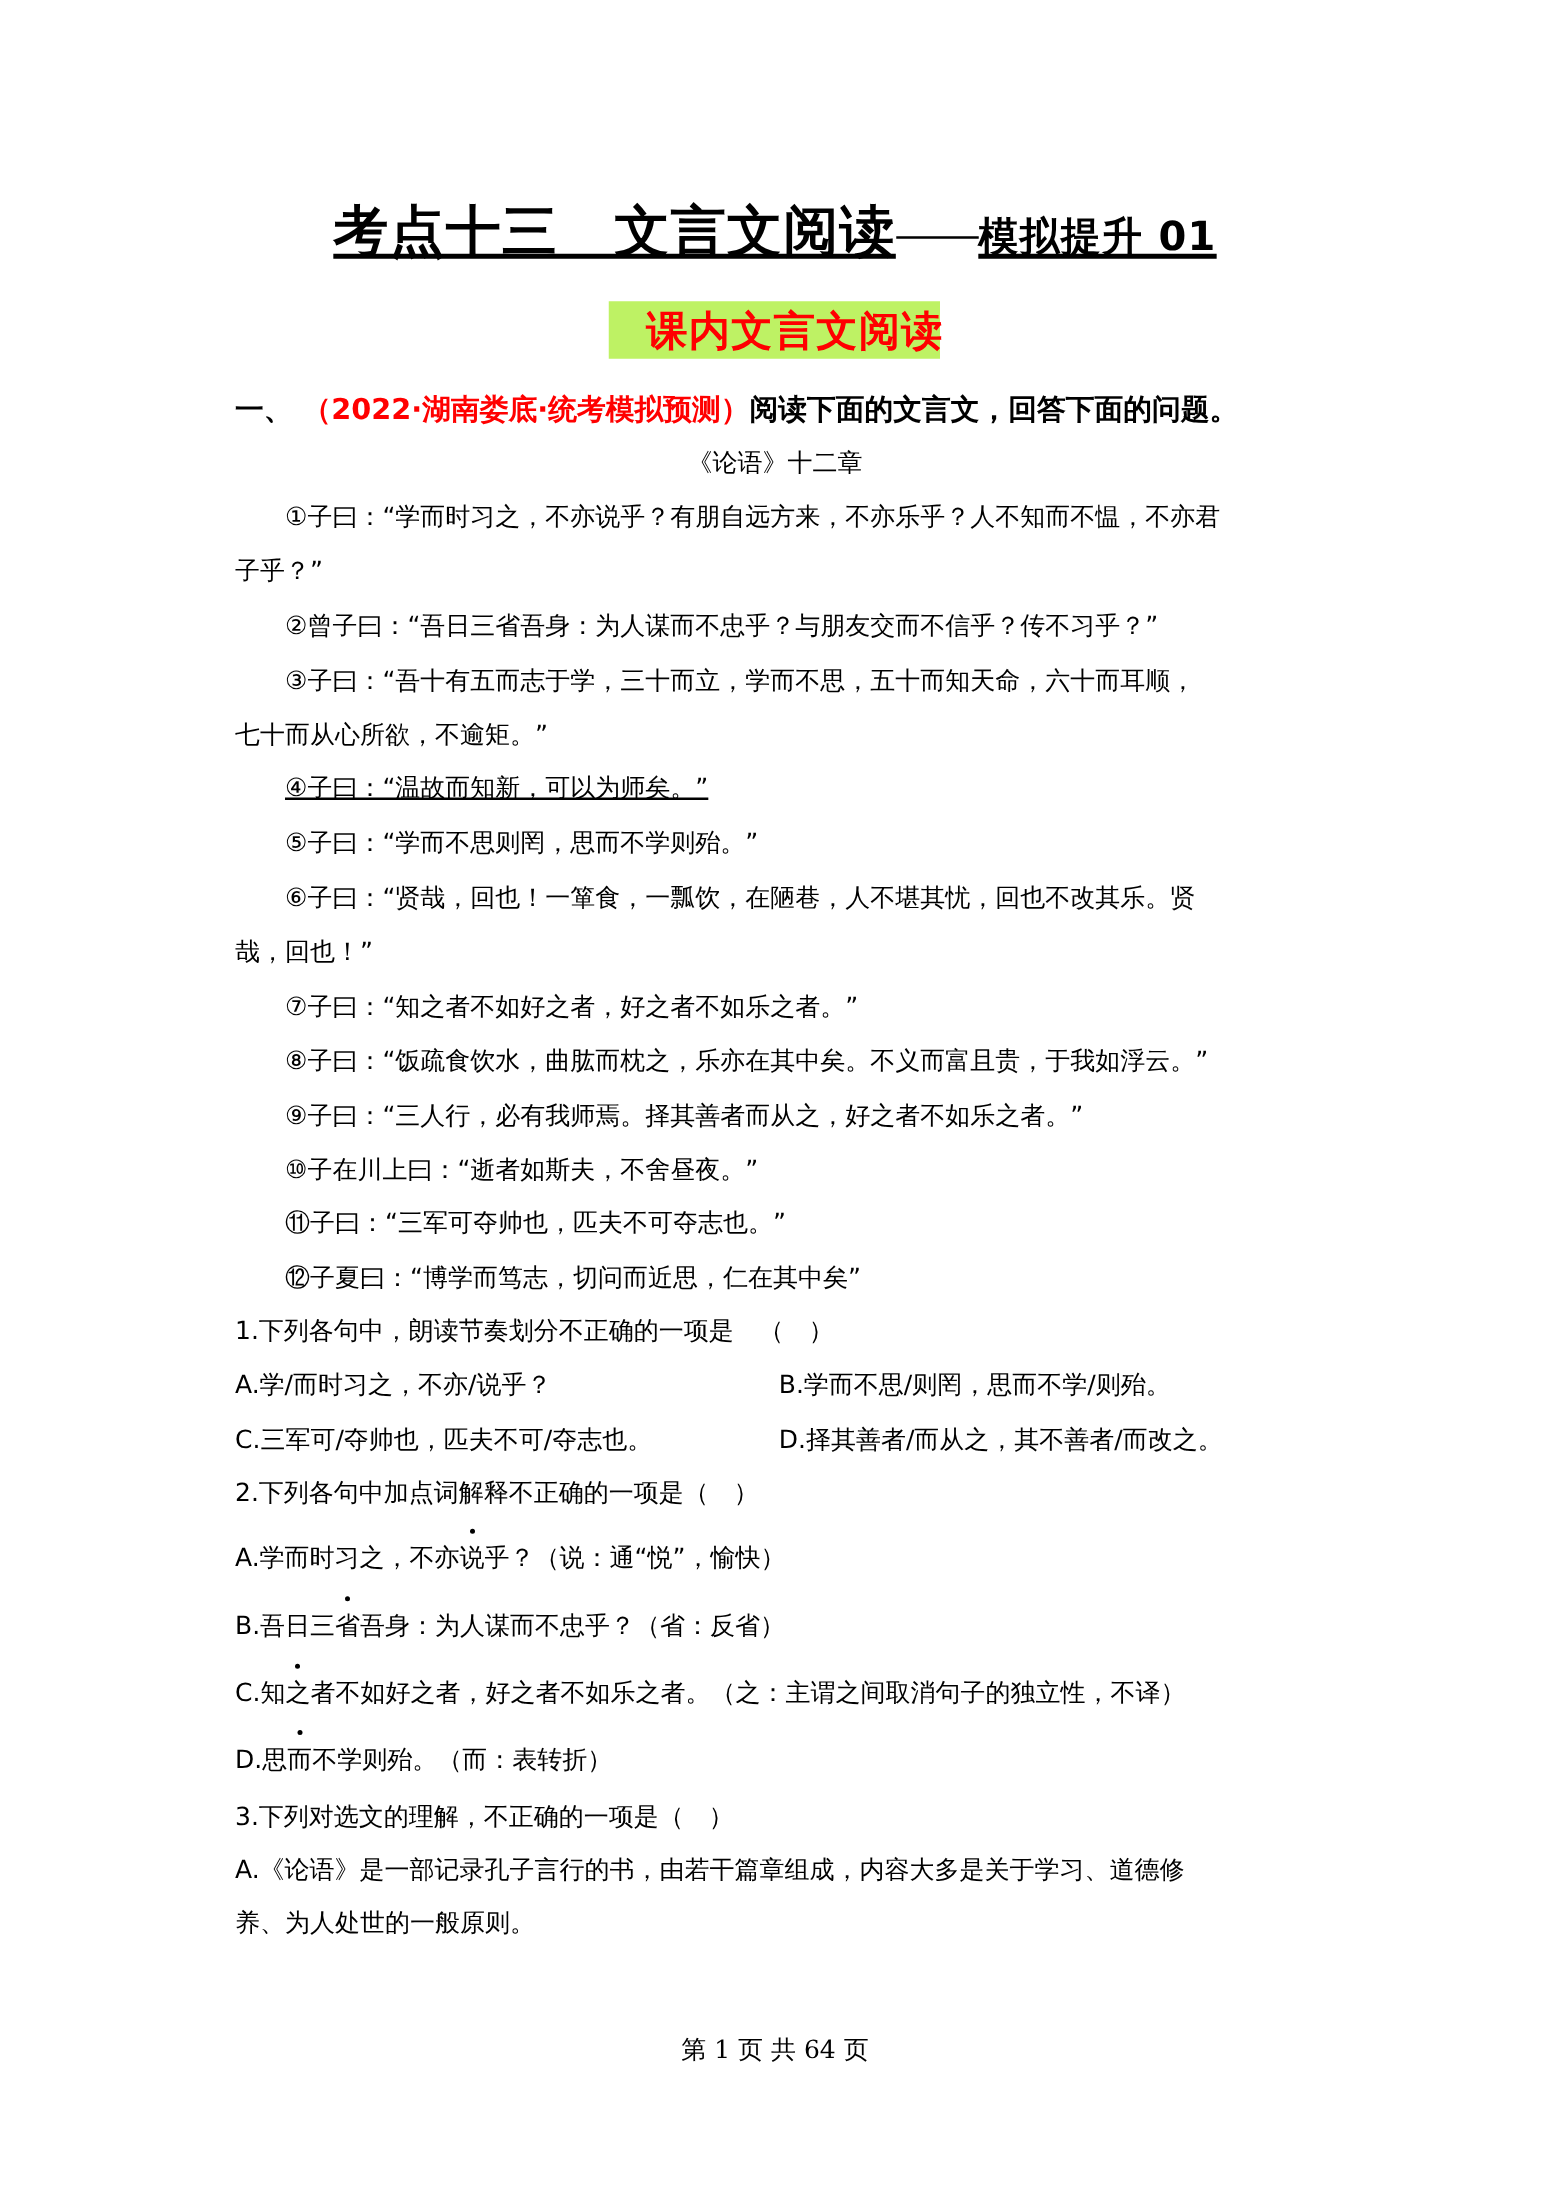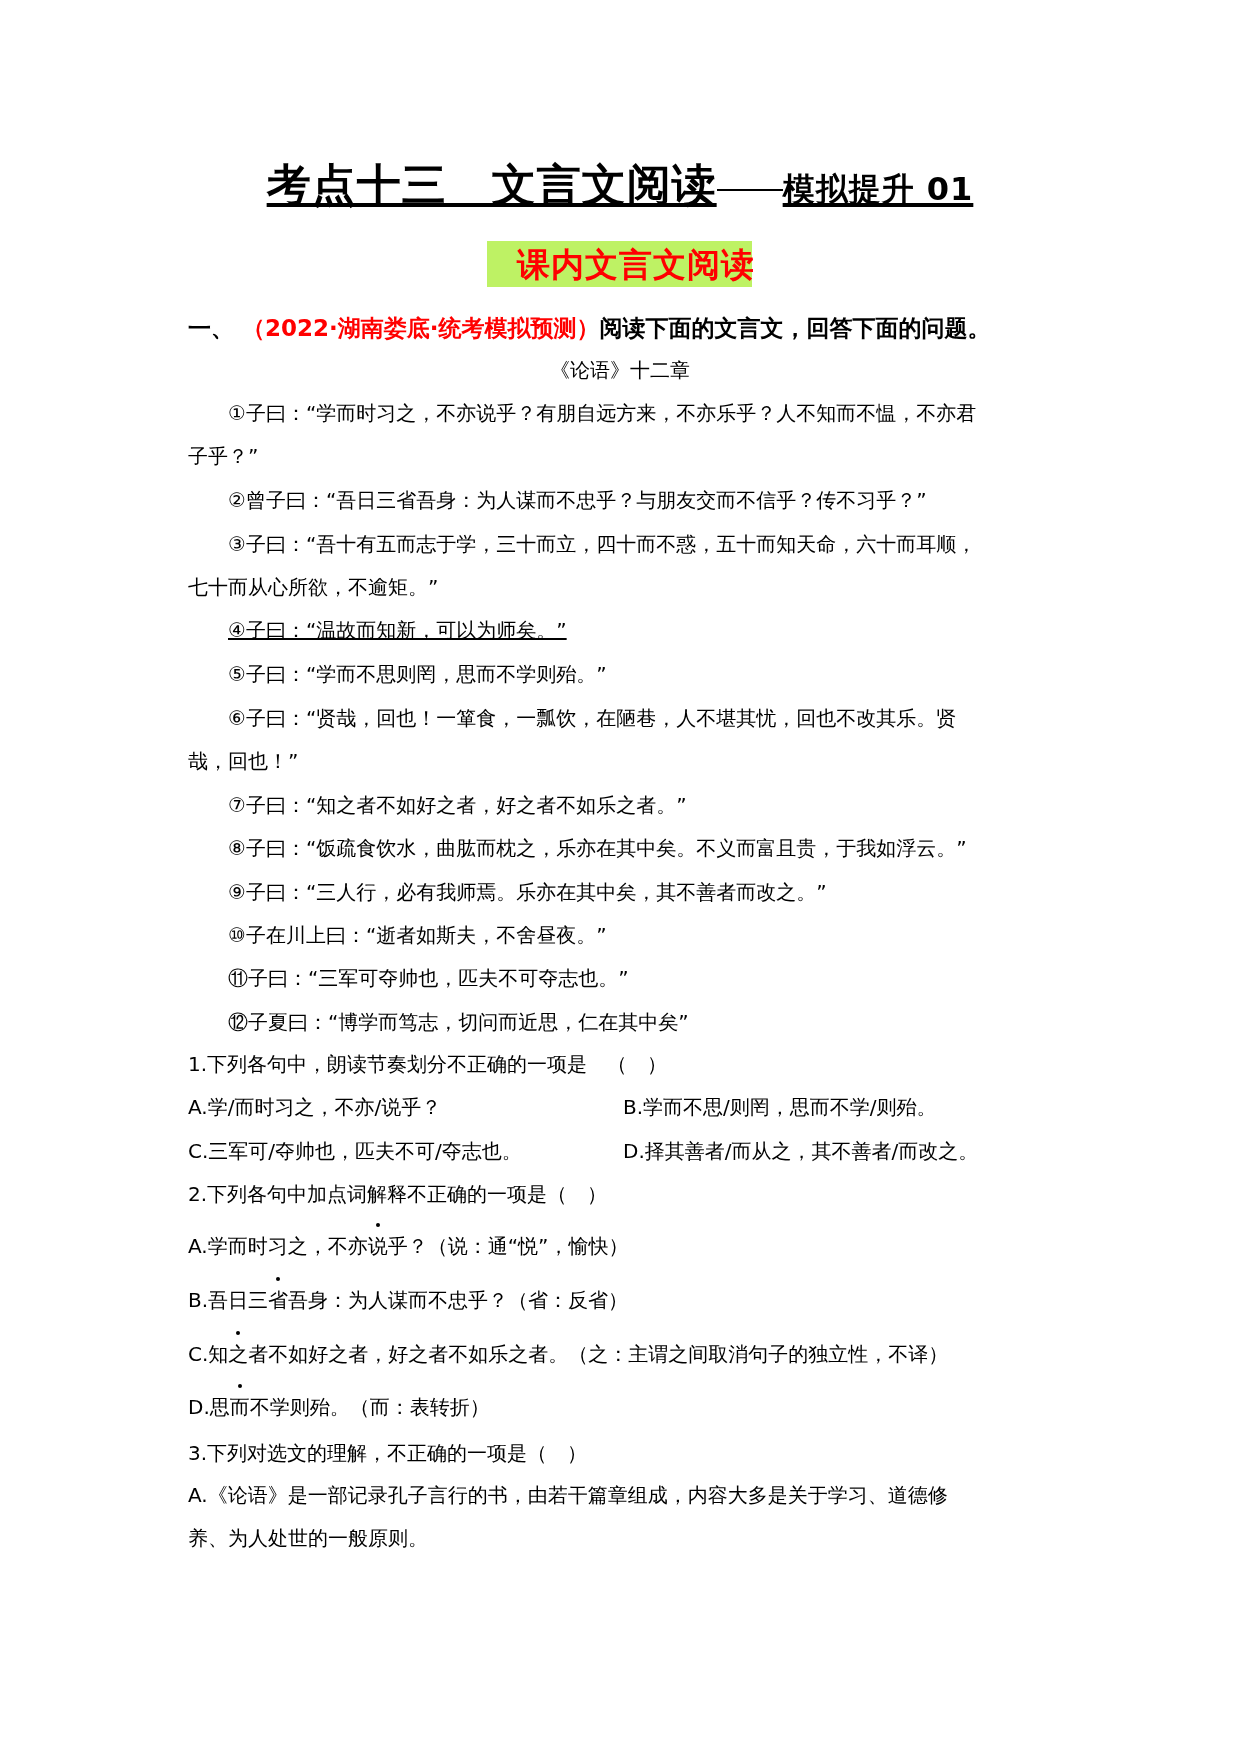--- a/index.html
+++ b/index.html
@@ -41,29 +41,29 @@
   <div class="line q-heading" style="top:314px;">
     <span>一、</span>
     <span class="src">（2022·湖南娄底·统考模拟预测）</span><span>阅读下面的文言文，回答下面的问题。</span>
   </div>
 
   <div class="line center" style="top:356px;">《论语》十二章</div>
 
   <div class="line indent" style="top:399px;">①子曰：“学而时习之，不亦说乎？有朋自远方来，不亦乐乎？人不知而不愠，不亦君</div>
   <div class="line" style="top:442px;">子乎？”</div>
   <div class="line indent" style="top:486px;">②曾子曰：“吾日三省吾身：为人谋而不忠乎？与朋友交而不信乎？传不习乎？”</div>
-  <div class="line indent" style="top:530px;">③子曰：“吾十有五而志于学，三十而立，四十而不惑，五十而知天命，六十而耳顺，</div>
+  <div class="line indent" style="top:530px;">③子曰：“吾十有五而志于学，三十而立，学而不思，五十而知天命，六十而耳顺，</div>
   <div class="line" style="top:573px;">七十而从心所欲，不逾矩。”</div>
   <div class="line indent" style="top:616px;text-decoration:underline;">④子曰：“温故而知新，可以为师矣。”</div>
   <div class="line indent" style="top:660px;">⑤子曰：“学而不思则罔，思而不学则殆。”</div>
   <div class="line indent" style="top:704px;">⑥子曰：“贤哉，回也！一箪食，一瓢饮，在陋巷，人不堪其忧，回也不改其乐。贤</div>
   <div class="line" style="top:747px;">哉，回也！”</div>
   <div class="line indent" style="top:791px;">⑦子曰：“知之者不如好之者，好之者不如乐之者。”</div>
   <div class="line indent" style="top:834px;">⑧子曰：“饭疏食饮水，曲肱而枕之，乐亦在其中矣。不义而富且贵，于我如浮云。”</div>
-  <div class="line indent" style="top:878px;">⑨子曰：“三人行，必有我师焉。乐亦在其中矣，其不善者而改之。”</div>
+  <div class="line indent" style="top:878px;">⑨子曰：“三人行，必有我师焉。择其善者而从之，好之者不如乐之者。”</div>
   <div class="line indent" style="top:921px;">⑩子在川上曰：“逝者如斯夫，不舍昼夜。”</div>
   <div class="line indent" style="top:964px;">⑪子曰：“三军可夺帅也，匹夫不可夺志也。”</div>
   <div class="line indent" style="top:1008px;">⑫子夏曰：“博学而笃志，切问而近思，仁在其中矣”</div>
 
   <div class="line" style="top:1050px;">1.下列各句中，朗读节奏划分不正确的一项是　（　）</div>
   <div class="line" style="top:1093px;">A.学/而时习之，不亦/说乎？</div>
   <div class="line optB" style="top:1093px;">B.学而不思/则罔，思而不学/则殆。</div>
   <div class="line" style="top:1137px;">C.三军可/夺帅也，匹夫不可/夺志也。</div>
   <div class="line optB" style="top:1137px;">D.择其善者/而从之，其不善者/而改之。</div>
 
@@ -78,13 +78,14 @@
     <span>C.知</span><span class="dot">之</span><span>者不如好之者，好之者不如乐之者。（之：主谓之间取消句子的独立性，不译）</span>
   </div>
   <div class="line" style="top:1393px;">
     <span>D.思</span><span class="dot">而</span><span>不学则殆。（而：表转折）</span>
   </div>
 
   <div class="line" style="top:1439px;">3.下列对选文的理解，不正确的一项是（　）</div>
   <div class="line" style="top:1481px;">A.《论语》是一部记录孔子言行的书，由若干篇章组成，内容大多是关于学习、道德修</div>
   <div class="line" style="top:1524px;">养、为人处世的一般原则。</div>
 
+  <div class="footer">第 1 页 共 64 页</div>
 </div>
 
 </body></html>

